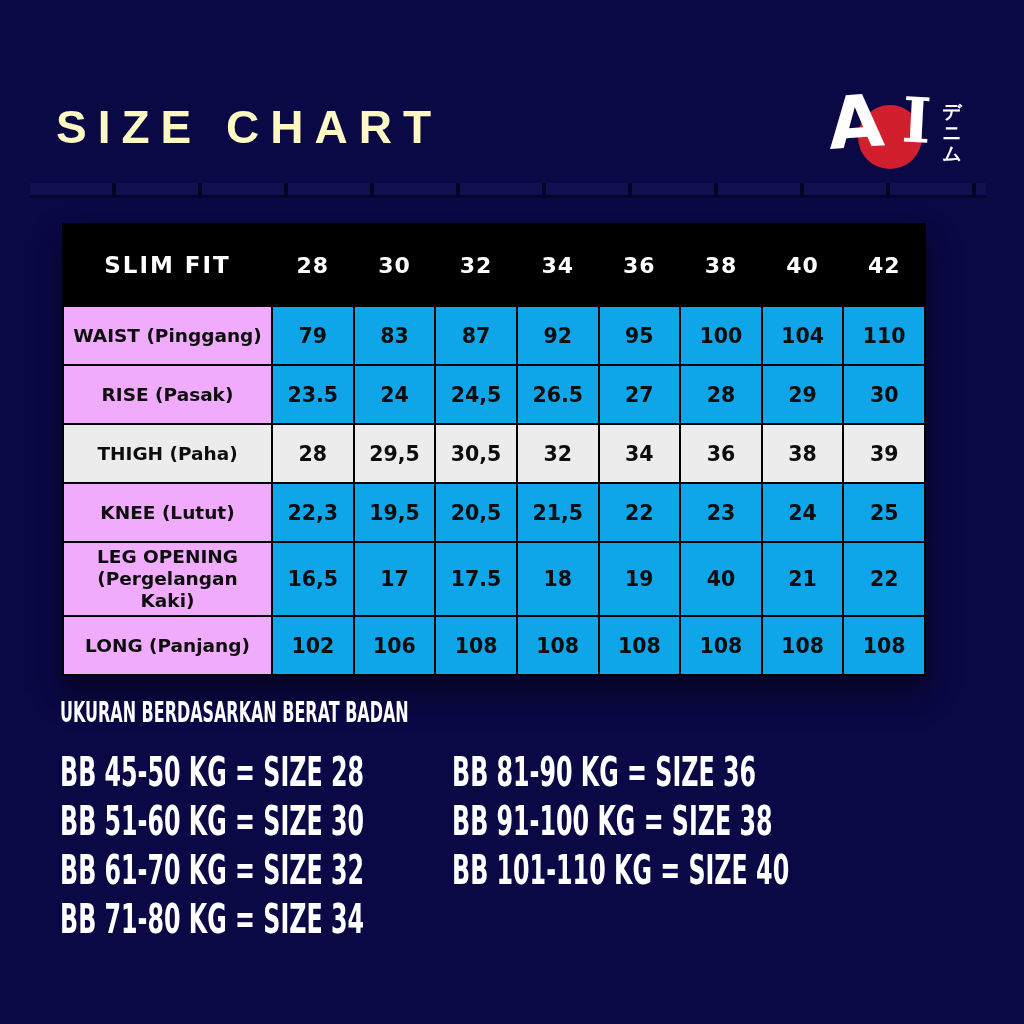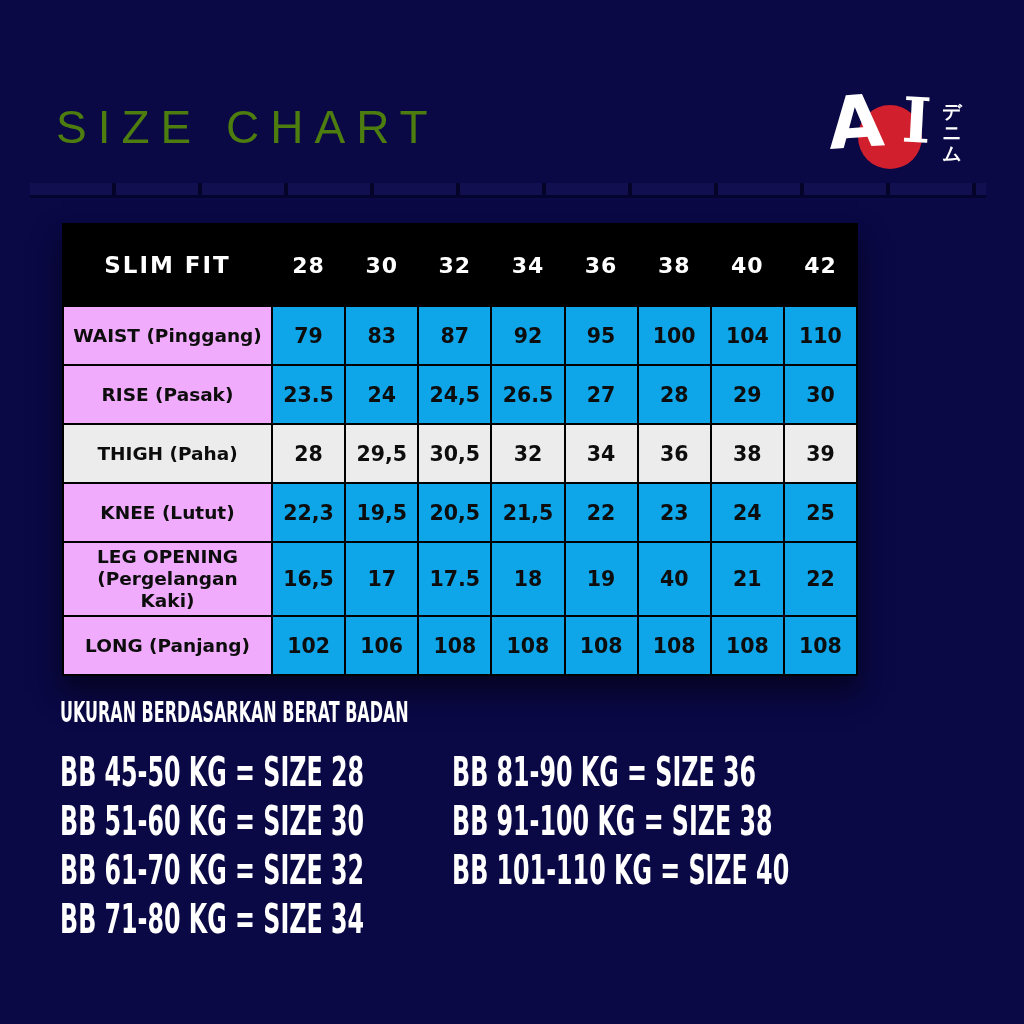--- a/index.html
+++ b/index.html
@@ -5,22 +5,22 @@
   html,body{margin:0;padding:0}
   body{
     width:1024px;height:1024px;position:relative;overflow:hidden;
     background:#0a0845;
     font-family:"DejaVu Sans",sans-serif;
   }
   
   .title{
     position:absolute;left:56px;top:100px;
     font-family:"Liberation Sans",sans-serif;
-    font-size:46px;font-weight:400;letter-spacing:11px;
-    color:#4d7c0f;white-space:nowrap;
+    font-size:46px;font-weight:700;letter-spacing:11px;
+    color:#fef9c3;white-space:nowrap;
   }
   .logo{position:absolute;left:836px;top:92px;width:132px;height:86px}
   .logo-circle{
     position:absolute;left:22px;top:13px;width:64px;height:64px;
     border-radius:50%;background:#d11f2d;z-index:0;
   }
   .logo-a{
     position:absolute;left:-8px;top:-6px;z-index:1;
     font-size:72px;font-weight:bold;color:#fff;line-height:1;
     transform:rotate(-4deg);
@@ -39,21 +39,21 @@
   .ruler{
     position:absolute;left:30px;top:183px;width:956px;height:12px;
     background-color:#131052;
     background-image:repeating-linear-gradient(90deg,
       rgba(0,0,25,0) 0,rgba(0,0,25,0) 82px,
       rgba(2,2,30,.85) 82px,rgba(2,2,30,.85) 86px);
     border-bottom:3px solid #05042e;opacity:.92;
   }
   
   .size-table{
-    position:absolute;left:62px;top:223px;width:796px;
+    position:absolute;left:62px;top:223px;width:864px;
     border-collapse:collapse;table-layout:fixed;
     box-shadow:0 16px 26px rgba(0,0,5,.55);
   }
   .size-table th,.size-table td{
     border:2px solid #000;text-align:center;vertical-align:middle;
   }
   .size-table thead th{
     background:#000;color:#fff;height:78px;
     font-size:22px;font-weight:bold;letter-spacing:1px;
   }

